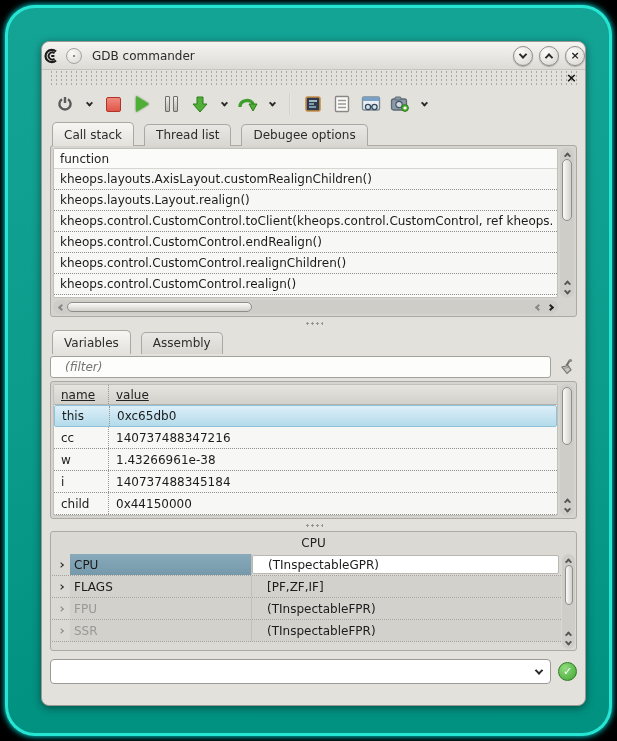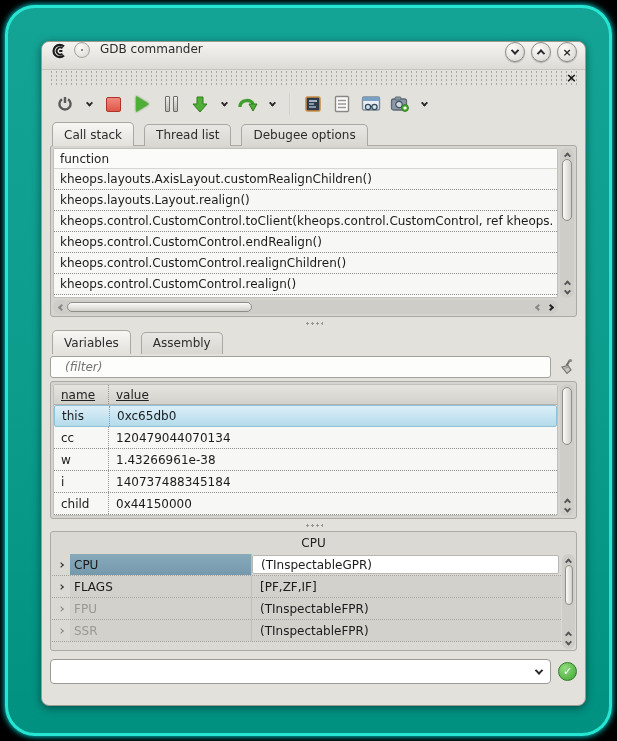--- a/index.html
+++ b/index.html
@@ -8,21 +8,21 @@
 
   .frame { position:absolute; left:5px; top:5px; width:607px; height:731px;
     border-radius:30px; background:linear-gradient(180deg,#14a496 0%, #0b9c8c 55%, #009181 100%);
     box-shadow:0 0 0 3px #26e6d3 inset, 0 0 6px #0ff; }
 
   .window { position:absolute; left:36px; top:36px; width:545px; height:665px;
     background:#e3e1dc; border:1px solid #9b9993; border-radius:8px;
     box-shadow:0 2px 8px rgba(0,0,0,.45); display:flex; flex-direction:column; overflow:hidden; }
 
   
-  .titlebar { height:28px; flex:0 0 28px; display:flex; gap:6px; padding:0 8px;
+  .titlebar { height:28px; flex:0 0 28px; display:flex; align-items:center; gap:6px; padding:0 0;
     background:linear-gradient(180deg,#f5f4f1,#dddbd6); border-bottom:1px solid #c6c4bf;
     border-radius:7px 7px 0 0; }
   .applogo { width:18px; height:18px; display:flex; align-items:center; justify-content:center; }
   .menu-dot-btn { width:16px; height:16px; border-radius:50%;
     background:radial-gradient(circle at 35% 30%, #fbfaf8, #d8d6d1); border:1px solid #a5a39d;
     display:flex; align-items:center; justify-content:center; }
   .menu-dot-btn::after { content:""; width:2px; height:2px; background:#666; border-radius:50%; }
   .title-text { font-size:12px; color:#2c2c2c; margin-left:4px; }
   .tb-right { margin-left:auto; display:flex; gap:6px; }
   .circ-btn { width:20px; height:20px; border-radius:50%;
@@ -101,21 +101,21 @@
   .cpu-panel { flex:0 0 120px; margin:0 8px; border:1px solid #abaaa4; border-radius:3px; background:#dbd9d4;
     display:flex; flex-direction:column; overflow:hidden; }
   .cpu-title { height:22px; flex:0 0 22px; display:flex; align-items:center; justify-content:center; font-size:12px; color:#222; }
   .cpu-body { flex:1; display:grid; grid-template-columns:1fr 13px; gap:1px; padding:0 1px 1px 1px; }
   .cpu-rows { display:flex; flex-direction:column; overflow:hidden; }
   .cpu-row { height:22px; flex:0 0 22px; display:flex; align-items:stretch; font-size:12px; color:#1b1b1b; border-bottom:1px dotted #a3a19b; }
   .cpu-gutter { width:18px; flex:0 0 18px; display:flex; align-items:center; justify-content:center; }
   .cpu-name { width:182px; flex:0 0 182px; display:flex; align-items:center; padding-left:4px; background:#d3d1cc; border-right:1px solid #c0beb9; }
   .cpu-name.sel { background:linear-gradient(180deg,#88aabb,#7599ab); color:#1a1a1a; }
   .cpu-name.dim { color:#9a9894; }
-  .cpu-val { flex:1; display:flex; align-items:center; padding-left:8px; background:#d3d1cc; white-space:nowrap; overflow:hidden; }
+  .cpu-val { flex:1; display:flex; align-items:center; padding-left:15px; background:#d3d1cc; white-space:nowrap; overflow:hidden; }
   .cpu-val.edit { background:#fff; border:1px solid #b9b7b2; border-radius:2px; margin:1px 2px 1px 0; }
 
   
   .cmd-row { display:flex; align-items:center; gap:7px; margin:8px 8px 0 8px; height:25px; flex:0 0 25px; }
   .combo { flex:1; height:25px; background:#fff; border:1px solid #9c9a94; border-radius:4px; display:flex; align-items:center; }
   .combo input { flex:1; border:none; outline:none; height:100%; font-size:12px; padding:0 6px; background:transparent;
     font-family:"DejaVu Sans", sans-serif; }
   .combo .cchev { margin-right:8px; }
   .ok-btn { width:19px; height:19px; border-radius:50%; background:radial-gradient(circle at 35% 30%, #8fdc7f, #41a531);
     border:1px solid #2e7d23; display:flex; align-items:center; justify-content:center; color:#fff; font-size:11px; font-weight:bold; }
@@ -299,21 +299,21 @@
         <div class="vars-header">
           <span class="col-name">name</span>
           <span>value</span>
         </div>
         <div class="var-row selected">
           <span class="col-name">this</span>
           <span>0xc65db0</span>
         </div>
         <div class="var-row">
           <span class="col-name">cc</span>
-          <span>120479044070134</span>
+          <span>140737488347216</span>
         </div>
         <div class="var-row">
           <span class="col-name">w</span>
           <span>1.43266961e-38</span>
         </div>
         <div class="var-row">
           <span class="col-name">i</span>
           <span>140737488345184</span>
         </div>
         <div class="var-row">

